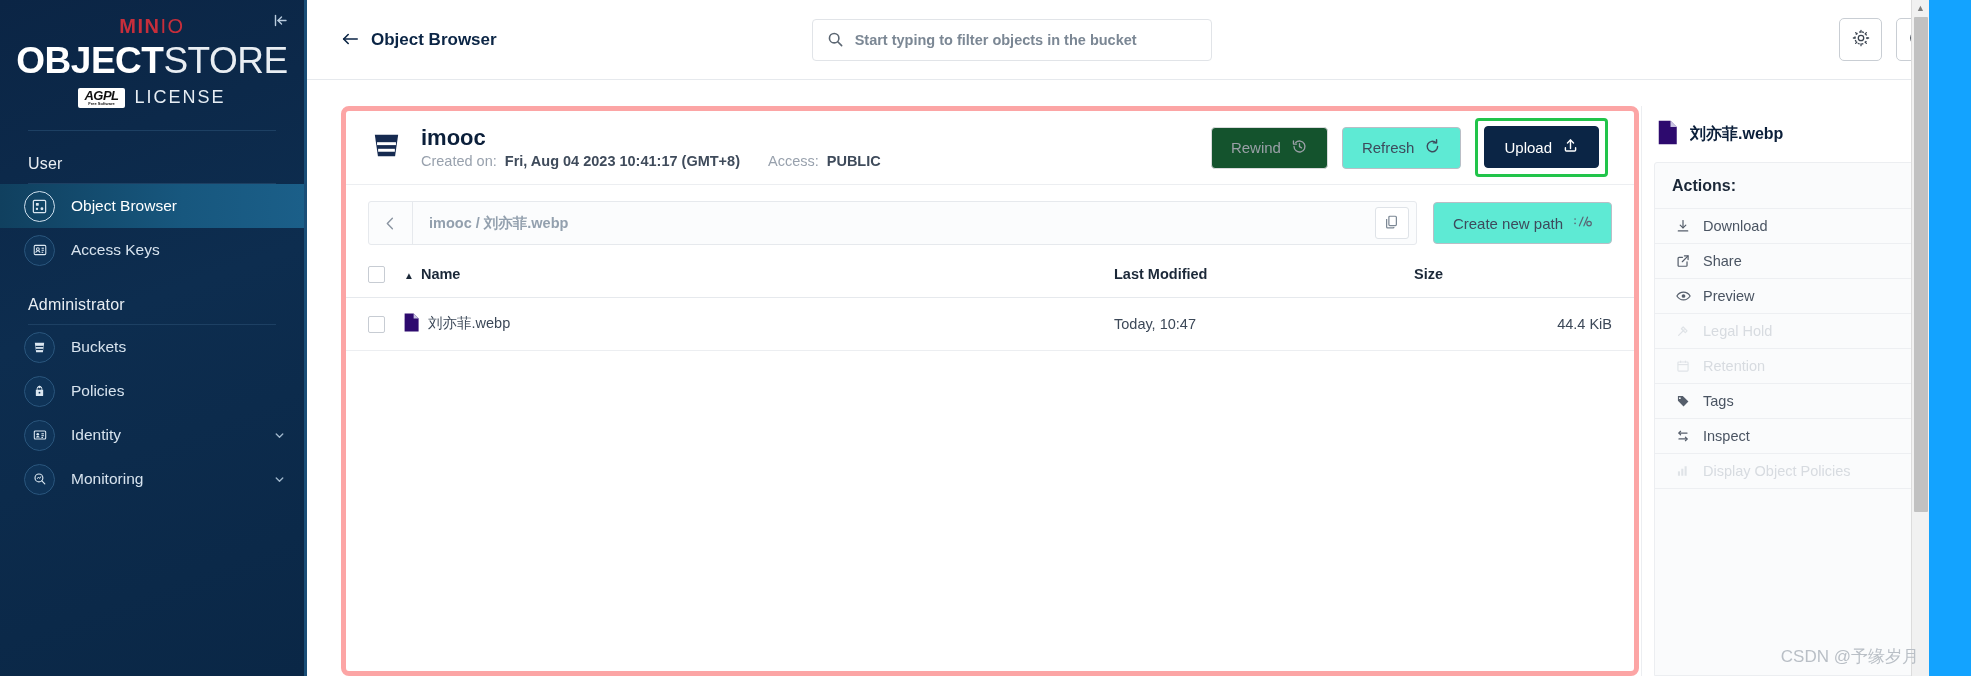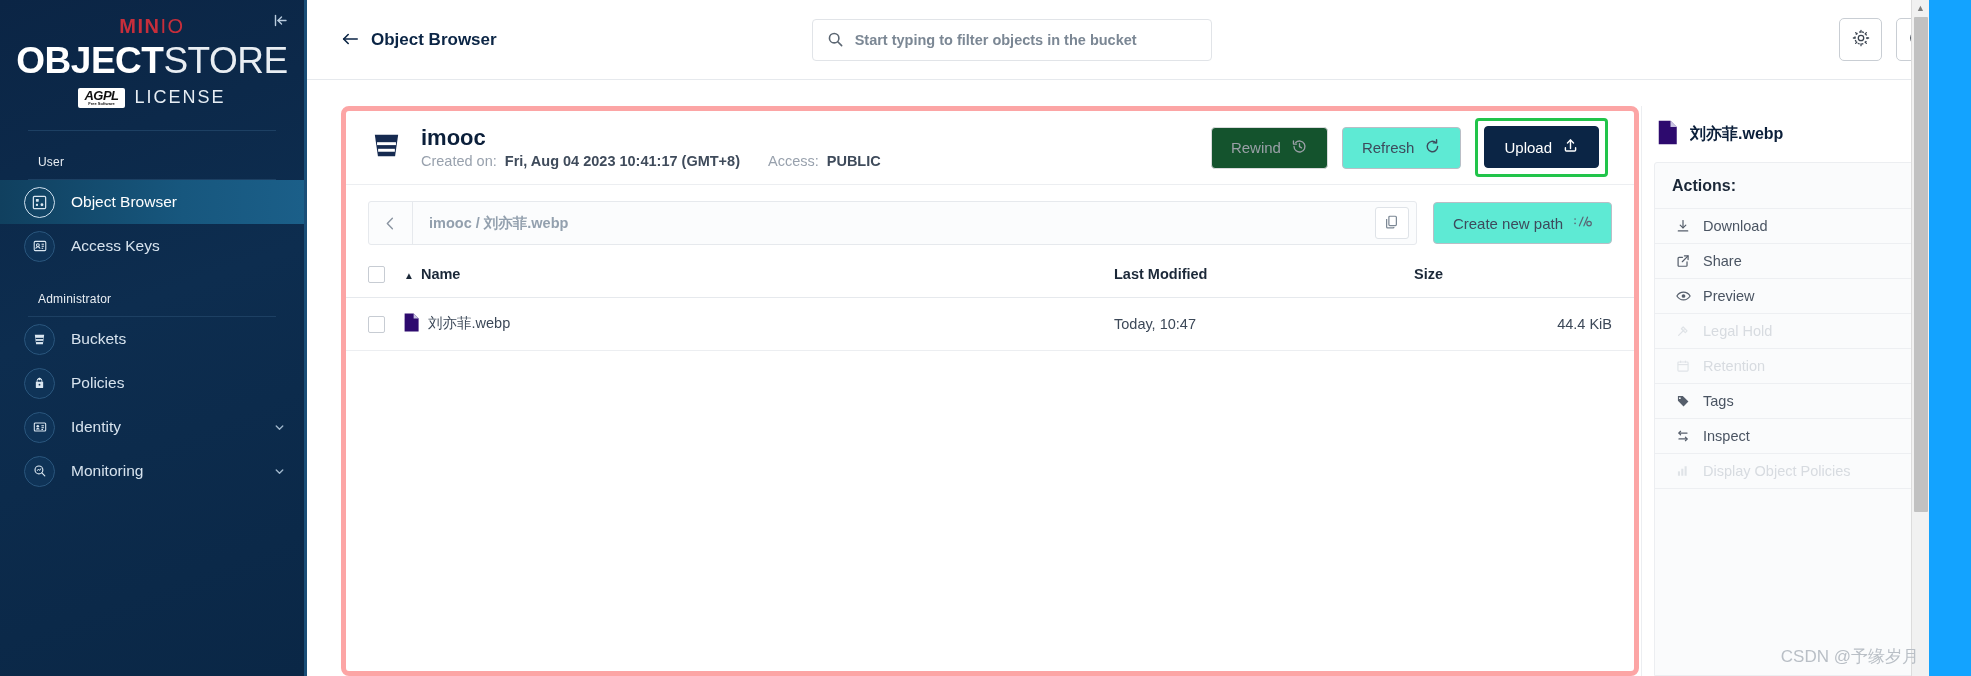--- a/index.html
+++ b/index.html
@@ -36,21 +36,21 @@
   .agpl-badge .sub { font-size: 4px; font-weight: 600; font-style: normal; letter-spacing: 0; }
   .license-text { font-size: 18px; letter-spacing: 2px; color: #e6edf4; }
   .collapse-btn {
     position: absolute; top: 8px; right: 12px; width: 24px; height: 24px;
     display: flex; align-items: center; justify-content: center;
     color: #b9cbdd; font-size: 17px; cursor: pointer;
   }
   .sb-divider { height: 1px; background: #1d4063; margin: 22px 28px 0 28px; }
 
   .sec-label {
-    color: #e9eef3; font-size: 12px; padding: 24px 0 10px 38px; letter-spacing: .2px;
+    color: #e9eef3; font-size: 16px; padding: 24px 0 10px 28px; letter-spacing: .2px;
   }
   .sec-rule { height: 1px; background: #1d4063; margin: 0 28px 0 28px; }
   .nav-item {
     display: flex; align-items: center; gap: 16px;
     height: 44px; padding: 0 18px 0 24px; cursor: pointer;
     color: #d7e3ee; font-size: 15.5px; position: relative;
   }
   .nav-item.active {
     background: linear-gradient(90deg, #10405f 0%, #17577e 60%, #1b5f89 100%);
   }

